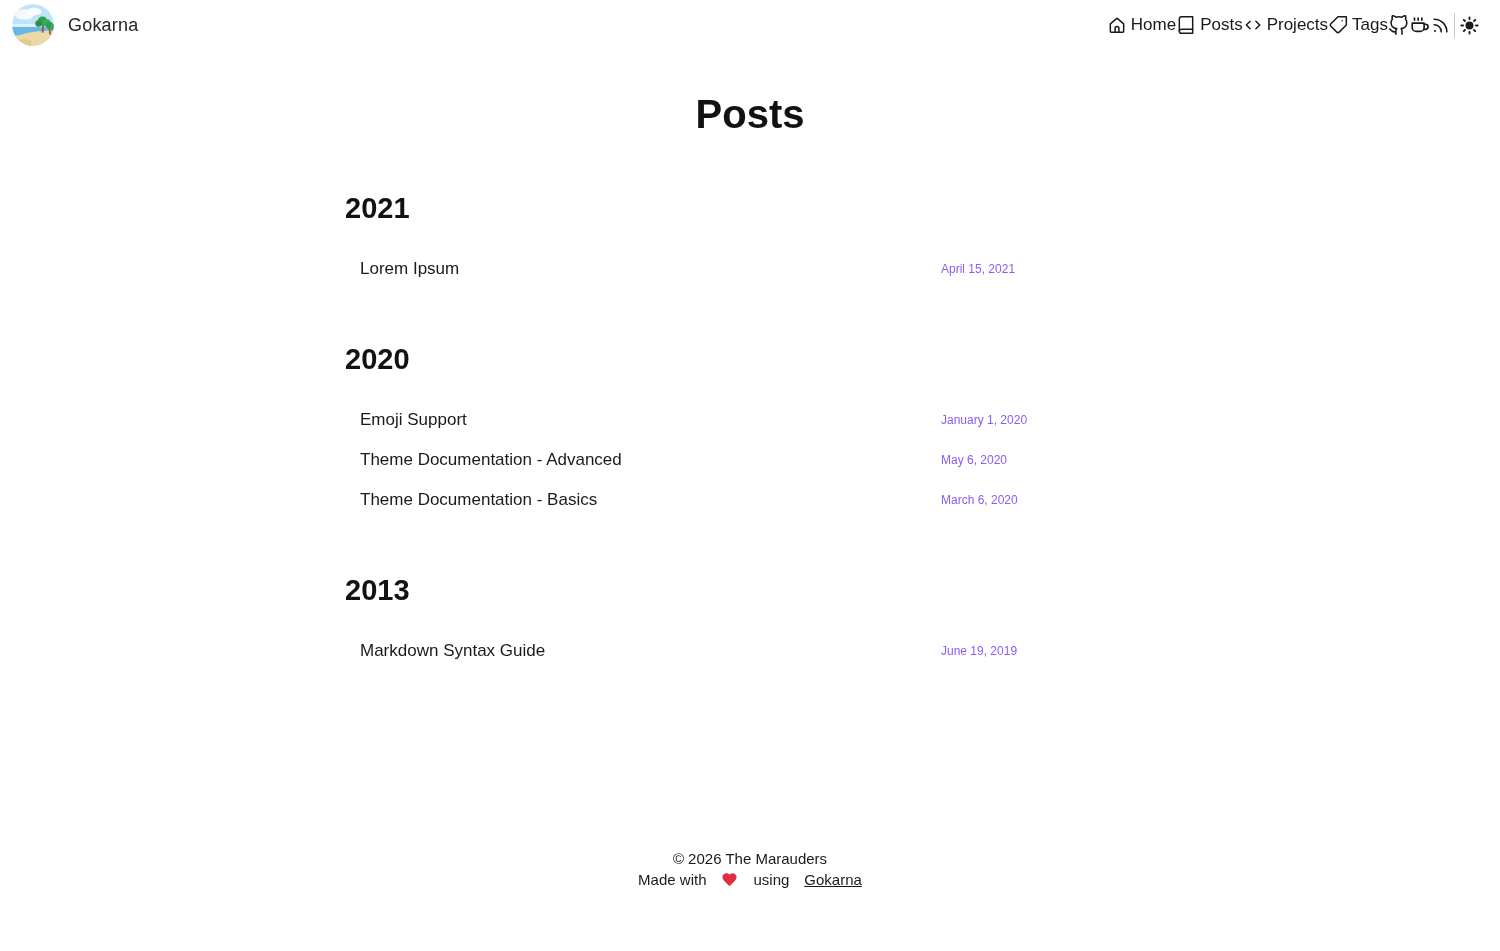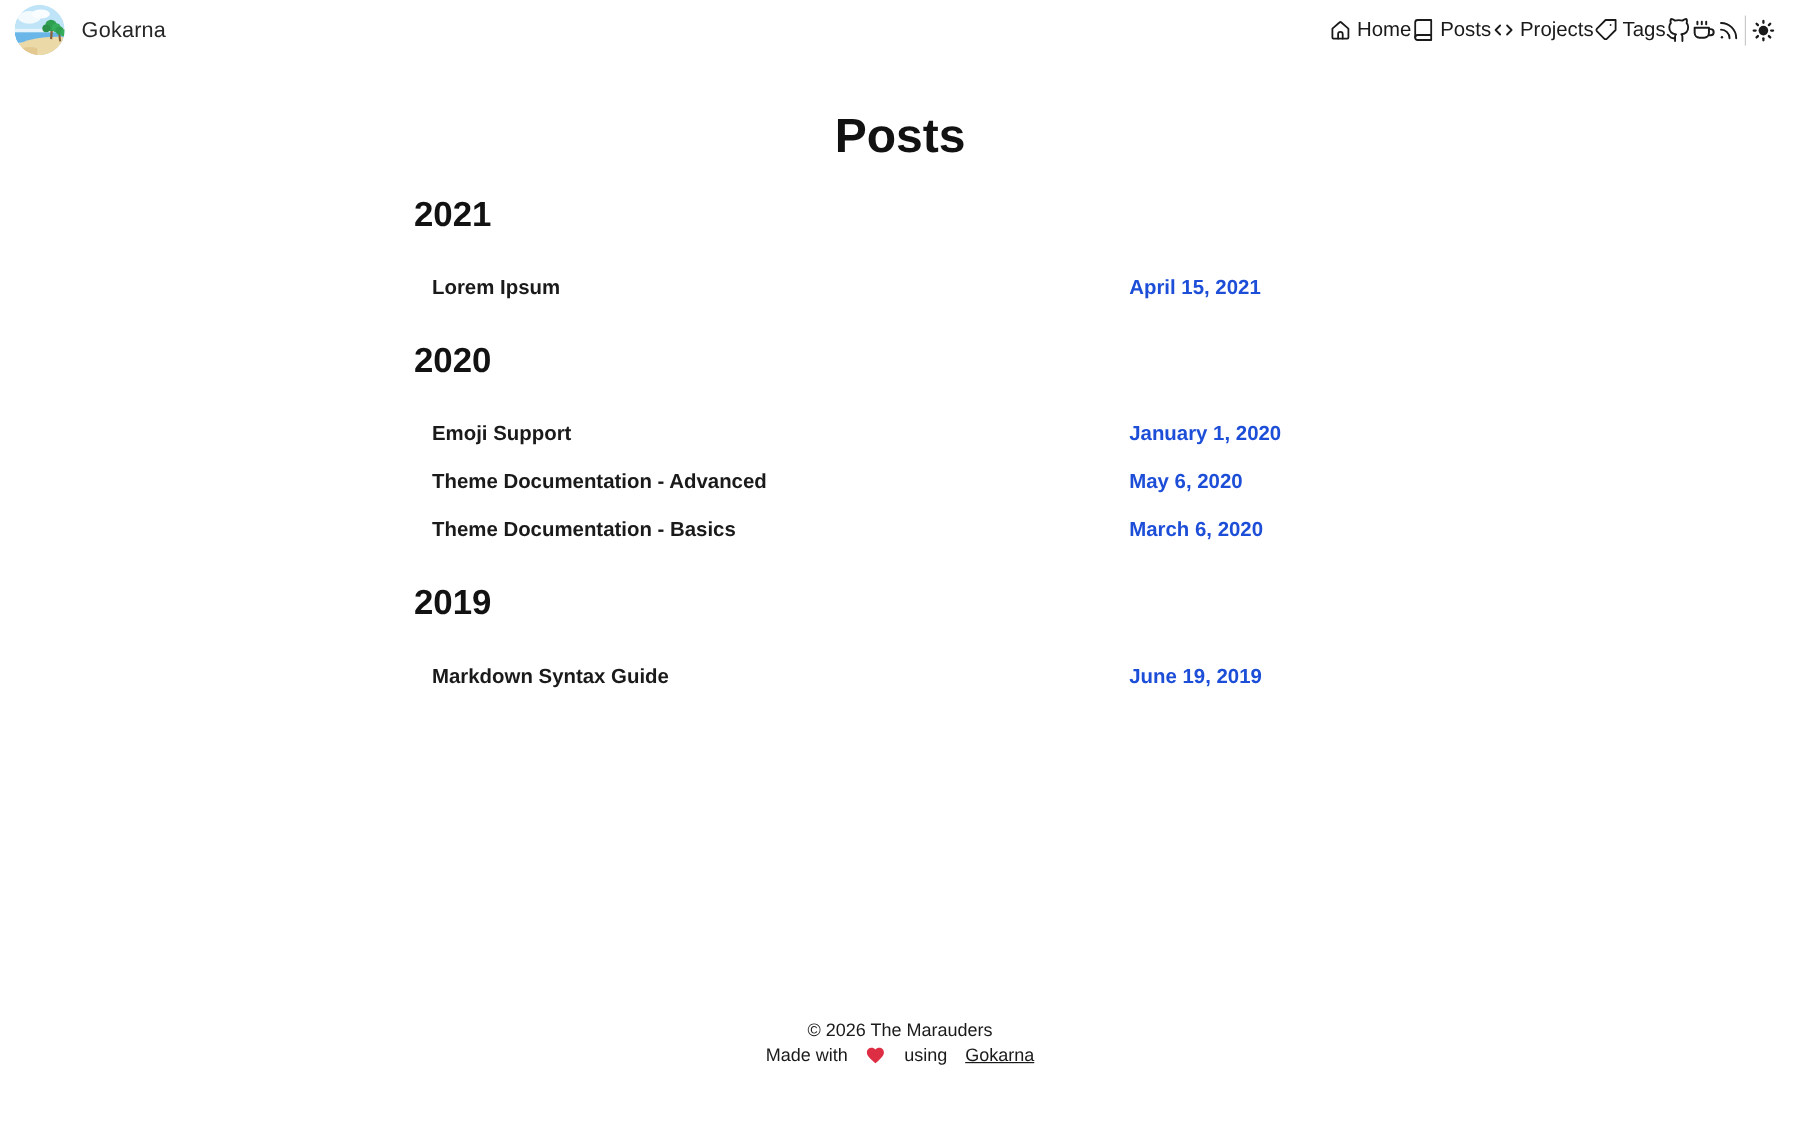--- a/index.html
+++ b/index.html
@@ -80,46 +80,46 @@
     flex: 0 0 auto;
   }
   h1.page-title {
     font-size: 40px;
     font-weight: 700;
     text-align: center;
     margin-top: 40px;
     line-height: 48px;
     color: #121212;
   }
-  section.year-section { margin-top: 24px; }
+  section.year-section { margin-top: 53px; }
   section.year-section:first-of-type { }
   h2.year-heading {
     font-size: 29px;
     font-weight: 700;
     line-height: 34px;
     color: #121212;
   }
-  .posts-table { margin-top: 24px; width: 100%; font-weight: bold; }
+  .posts-table { margin-top: 24px; width: 100%; }
   .post-row {
     display: grid;
     grid-template-columns: 1fr 214px;
     align-items: center;
     padding: 9px 0 9px 15px;
   }
   .post-title {
     font-size: 17px;
     line-height: 22px;
     color: #1a1a1a;
     text-decoration: none;
     cursor: pointer;
   }
   .post-date {
-    font-size: 17px;
+    font-size: 12px;
     line-height: 22px;
-    color: #1d4ed8;
+    color: #8b5cf6;
   }
 
   
   footer {
     margin-top: auto;
     text-align: center;
     font-size: 15px;
     line-height: 21px;
     padding-bottom: 61px;
     color: #1a1a1a;
@@ -267,21 +267,21 @@
         <span class="post-date">May 6, 2020</span>
       </div>
       <div class="post-row">
         <a class="post-title">Theme Documentation - Basics</a>
         <span class="post-date">March 6, 2020</span>
       </div>
     </div>
   </section>
 
   <section class="year-section">
-    <h2 class="year-heading">2019</h2>
+    <h2 class="year-heading">2013</h2>
     <div class="posts-table">
       <div class="post-row">
         <a class="post-title">Markdown Syntax Guide</a>
         <span class="post-date">June 19, 2019</span>
       </div>
     </div>
   </section>
 </main>
 
 <footer>

